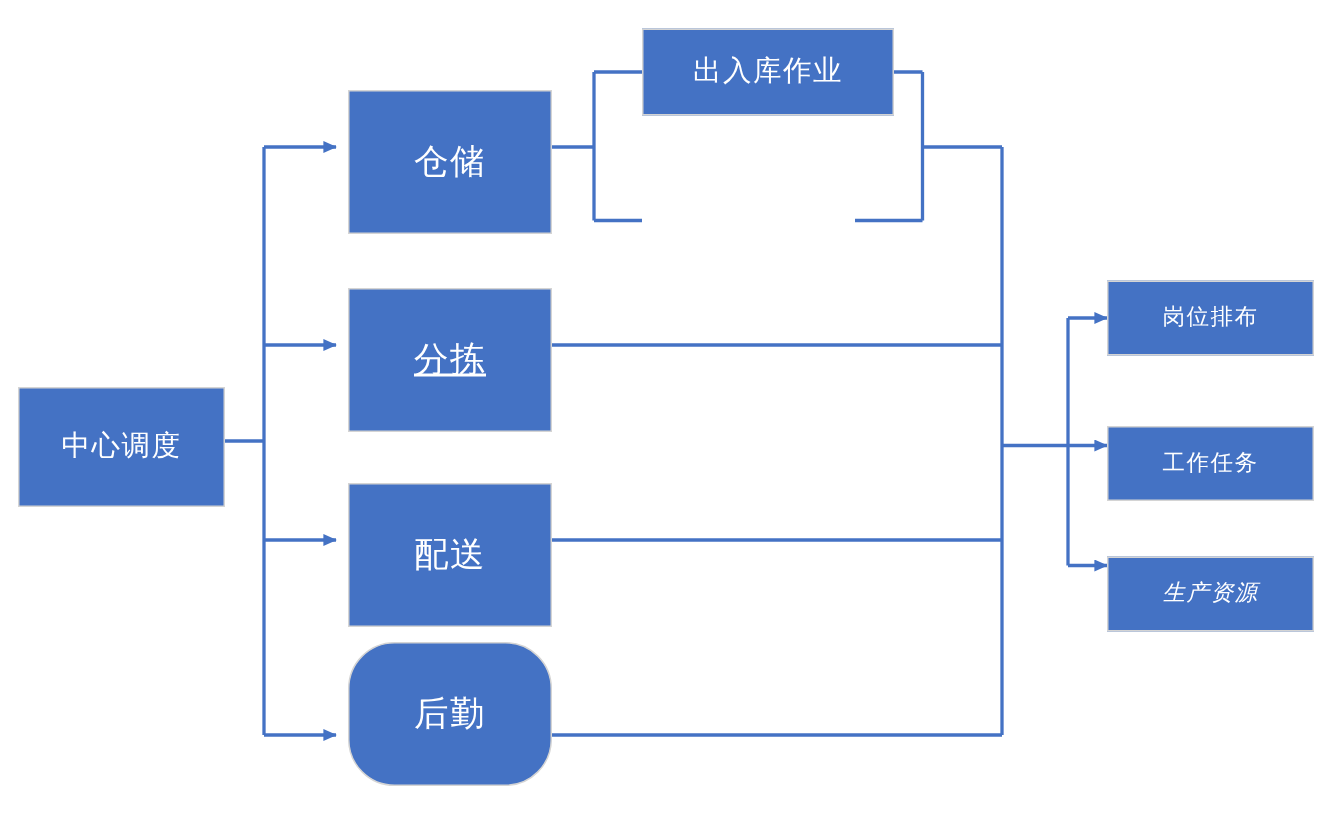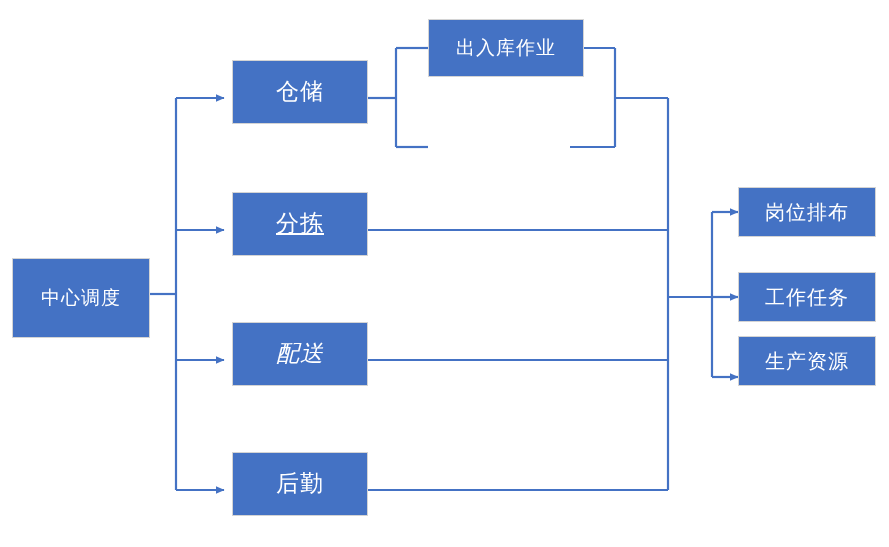--- a/index.html
+++ b/index.html
@@ -38,32 +38,32 @@
     letter-spacing: 1px;
     text-align: center;
     line-height: 1.1;
     user-select: none;
   }
   .node-label {
     display: block;
     white-space: nowrap;
   }
   .n-root      { left: 12px;  top: 258px; width: 138px; height: 80px;  font-size: 19px; }
-  .n-l1        { left: 232px; width: 136px; height: 64px; font-size: 23px; }
+  .n-l1        { left: 232px; width: 136px; height: 96px; font-size: 23px; }
   .n-cangchu   { top: 60px;  }
   .n-fenjian   { top: 192px; text-decoration: underline; }
-  .n-peisong   { top: 322px; font-style: italic; }
-  .n-houqin    { top: 452px; }
-  .n-sub       { left: 428px; width: 156px; height: 58px; font-size: 19px; }
+  .n-peisong   { top: 322px; }
+  .n-houqin    { top: 428px; border-radius: 31px; }
+  .n-sub       { left: 428px; width: 168px; height: 58px; font-size: 19px; }
   .n-sub-a     { top: 19px;  }
   .n-sub-b     { top: 118px; }
-  .n-right     { left: 738px; width: 138px; height: 50px; font-size: 20px; }
+  .n-right     { left: 738px; width: 138px; height: 50px; font-size: 15px; }
   .n-right-a   { top: 187px; }
-  .n-right-b   { top: 272px; }
-  .n-right-c   { top: 336px; }
+  .n-right-b   { top: 284px; }
+  .n-right-c   { top: 371px; font-style: italic; }
 </style>
 </head>
 <body>
 
 <div id="canvas">
 
   <svg id="wires" viewBox="0 0 889 547" xmlns="http://www.w3.org/2000/svg">
     <defs>
       <marker id="arrowhead" markerWidth="9" markerHeight="8" refX="8.4" refY="4" orient="auto" markerUnits="userSpaceOnUse">
         <path d="M0,0 L9,4 L0,8 z" fill="#4472C4"></path>

